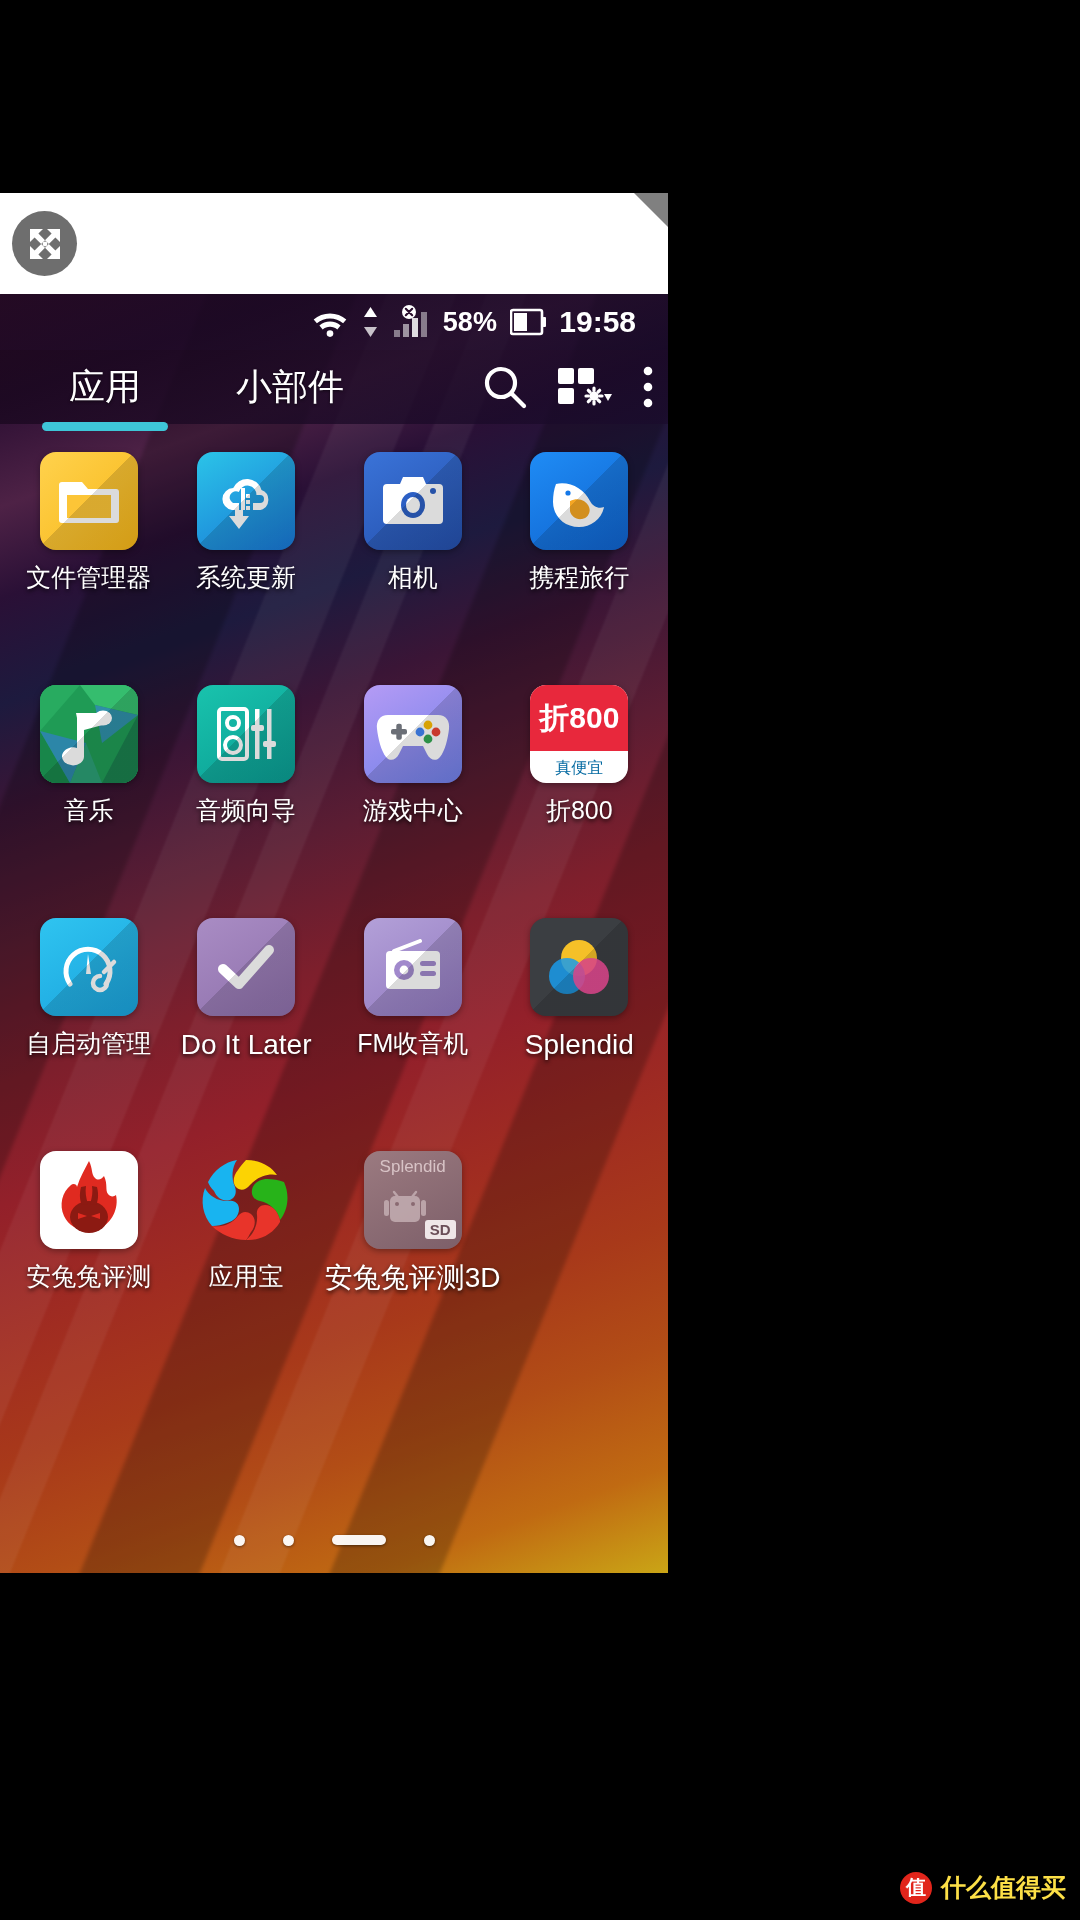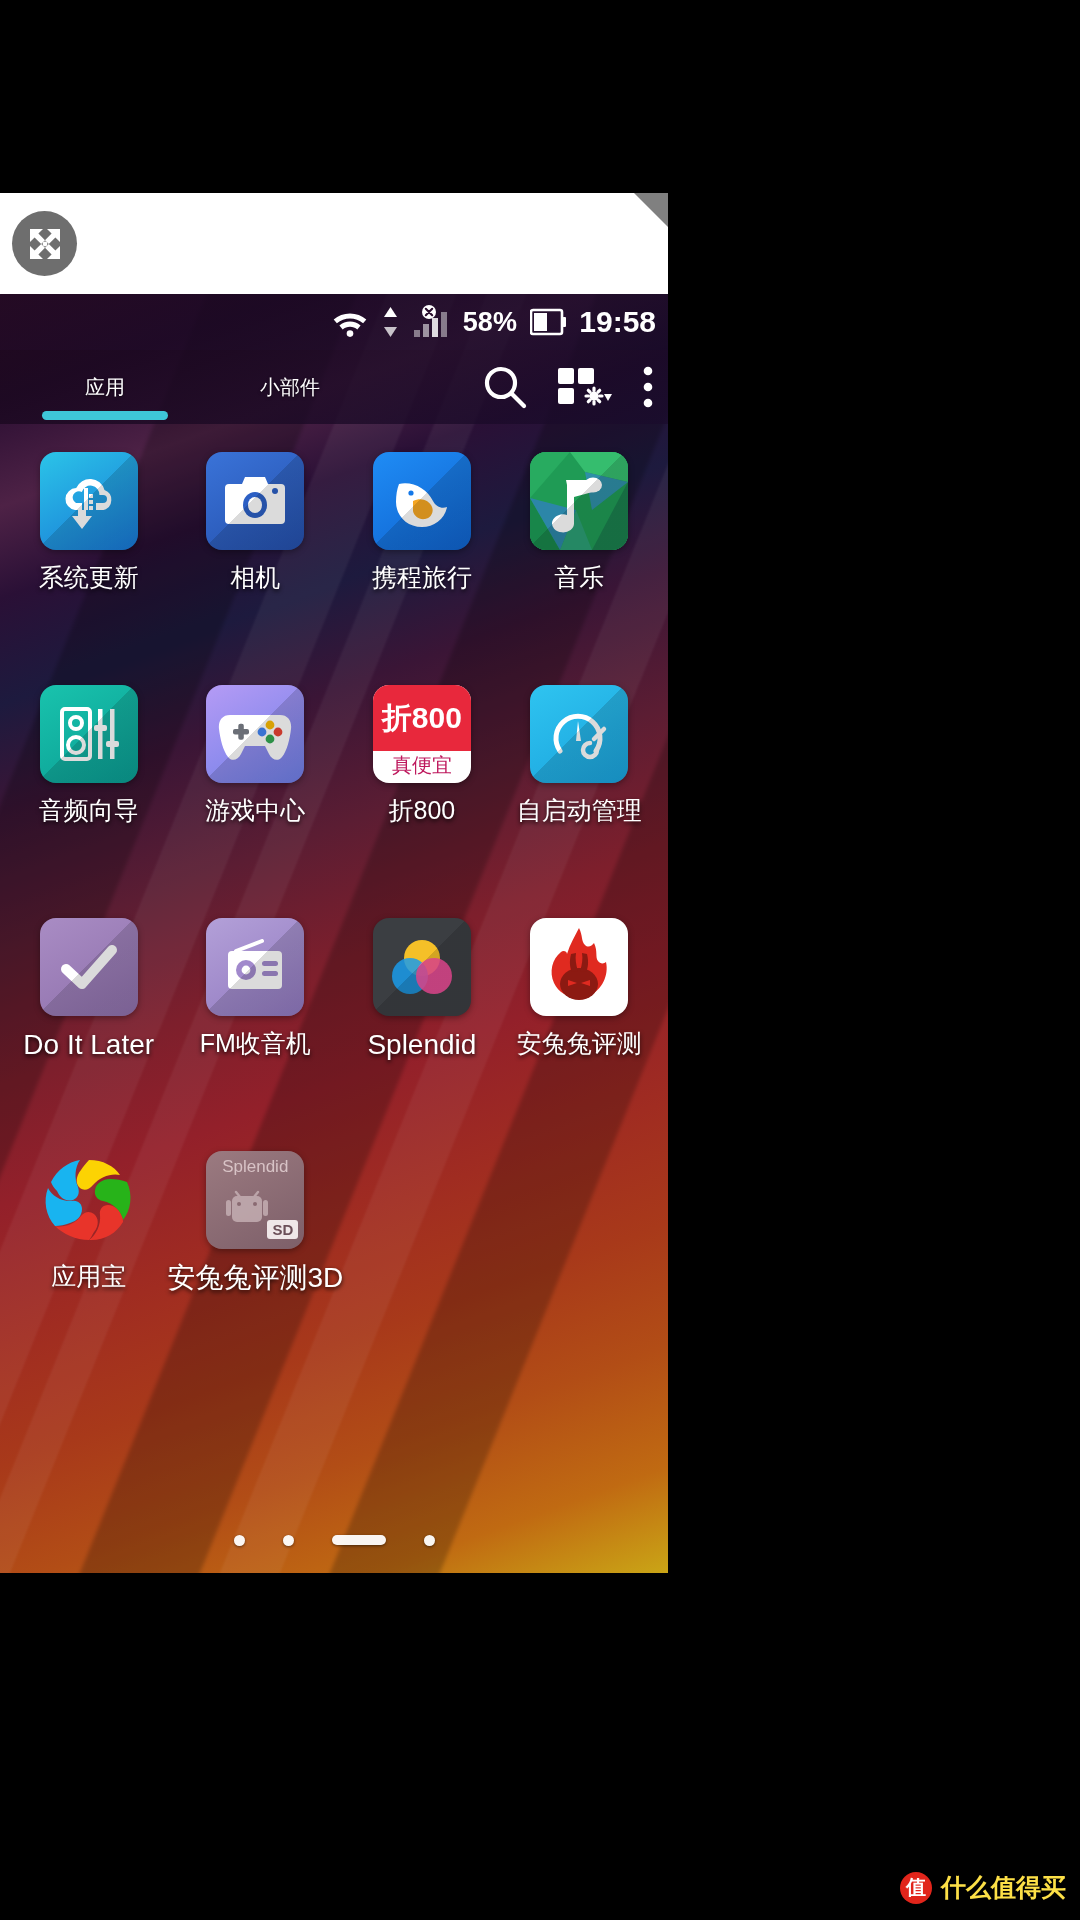--- a/index.html
+++ b/index.html
@@ -35,31 +35,31 @@
         #c06a12 93%, #caa516 100%);
     overflow:hidden; }
   .wall-streak { position:absolute; background:rgba(255,255,255,0.05);
     transform:skewX(-22deg); filter:blur(1px); }
   .wall-dark { position:absolute; background:rgba(0,0,0,0.22);
     transform:skewX(-22deg); filter:blur(2px); }
 
   
   .statusbar { position:absolute; left:0; top:0; width:668px; height:56px;
     display:flex; align-items:center; justify-content:flex-end;
-    padding-right:12px; gap:13px;
+    padding-right:32px; gap:13px;
     background:linear-gradient(160deg, rgba(30,8,32,.78), rgba(22,10,40,.72)); }
   .sb-text { color:#fff; font-size:27px; font-weight:600; letter-spacing:.2px; }
   .sb-clock { color:#fff; font-size:30px; font-weight:600; }
   .sb-ico { display:flex; align-items:center; }
 
   
   .tabbar { position:absolute; left:0; top:56px; width:668px; height:74px;
     background:linear-gradient(160deg, rgba(26,7,28,.80), rgba(26,11,44,.74));
     display:flex; align-items:center; }
-  .tab { position:relative; color:#fff; font-size:20px; text-align:center;
+  .tab { position:relative; color:#fff; font-size:36px; text-align:center;
     text-shadow:0 1px 3px rgba(0,0,0,.6); }
   .tab-apps { width:210px; }
   .tab-widgets { width:160px; }
   .tab-underline { position:absolute; left:50%; transform:translateX(-50%);
     bottom:-19px; width:126px; height:9px; border-radius:5px; background:#3ec6d8; }
   .tab-actions { position:absolute; right:10px; top:0; height:74px;
     display:flex; align-items:center; gap:26px; }
   .icon-btn { display:flex; align-items:center; justify-content:center; }
 
   
@@ -191,20 +191,30 @@
               <circle cx="10" cy="9" r="4.3"></circle>
               <circle cx="10" cy="25" r="4.3"></circle>
               <circle cx="10" cy="41" r="4.3"></circle>
             </svg>
           </span>
         </div>
       </div>
 
       <div class="grid">
 
+        <div class="app">
+          <div class="app-icon" style="background:linear-gradient(135deg,#ffd24d,#f7b618)">
+            <svg width="62" height="54" viewBox="0 0 62 54" fill="#fff">
+              <path d="M4 8 h20 l6 7 h28 a3 3 0 0 1 3 3 v28 a3 3 0 0 1 -3 3 H4 a3 3 0 0 1 -3 -3 V11 a3 3 0 0 1 3 -3z"></path>
+              <rect x="9" y="21" width="44" height="23" fill="#fcc537"></rect>
+            </svg>
+            <div class="lshadow"></div>
+          </div>
+          <div class="app-label">文件管理器</div>
+        </div>
 
         <div class="app">
           <div class="app-icon" style="background:linear-gradient(150deg,#2bc4e8,#1877d6)">
             <svg width="66" height="62" viewBox="0 0 66 62" fill="#fff">
               <path d="M19 40 a11 11 0 0 1 1.2 -21.9 A15 15 0 0 1 48.5 20 a10.5 10.5 0 0 1 -1 20 H40 v-7 h7 a4 4 0 0 0 0 -8 h-3.6 a9 9 0 0 0 -17.6 -3 A5.5 5.5 0 0 0 20 33 h6 v7z"></path>
               <rect x="28" y="18" width="4" height="22"></rect>
               <rect x="33" y="24" width="4" height="4"></rect>
                 <rect x="33" y="30" width="4" height="4"></rect>
                 <rect x="33" y="36" width="4" height="4"></rect>
               <path d="M22 40 h8 v6 h6 l-10 13 l-10 -13 h6z"></path>
@@ -290,21 +300,21 @@
           <div class="app-label">游戏中心</div>
         </div>
 
         <div class="app">
           <div class="app-icon" style="background:#fff">
             <div style="position:absolute;left:0;top:0;width:100%;height:66px;background:#e8283c;
                         display:flex;align-items:center;justify-content:center;">
               <span style="color:#fff;font-size:30px;font-weight:700;">折800</span>
             </div>
             <div style="position:absolute;left:0;bottom:4px;width:100%;text-align:center;">
-              <span style="color:#be185d;font-size:20px;">真便宜</span>
+              <span style="color:#0369a1;font-size:16px;">真便宜</span>
             </div>
           </div>
           <div class="app-label">折800</div>
         </div>
 
 
         <div class="app">
           <div class="app-icon" style="background:linear-gradient(150deg,#2fc4f0,#1aa3dd)">
             <svg width="66" height="62" viewBox="0 0 66 62" fill="none" stroke="#fff" stroke-width="5">
               <path d="M14 48 A22 22 0 1 1 50 48" stroke-linecap="round"></path>

